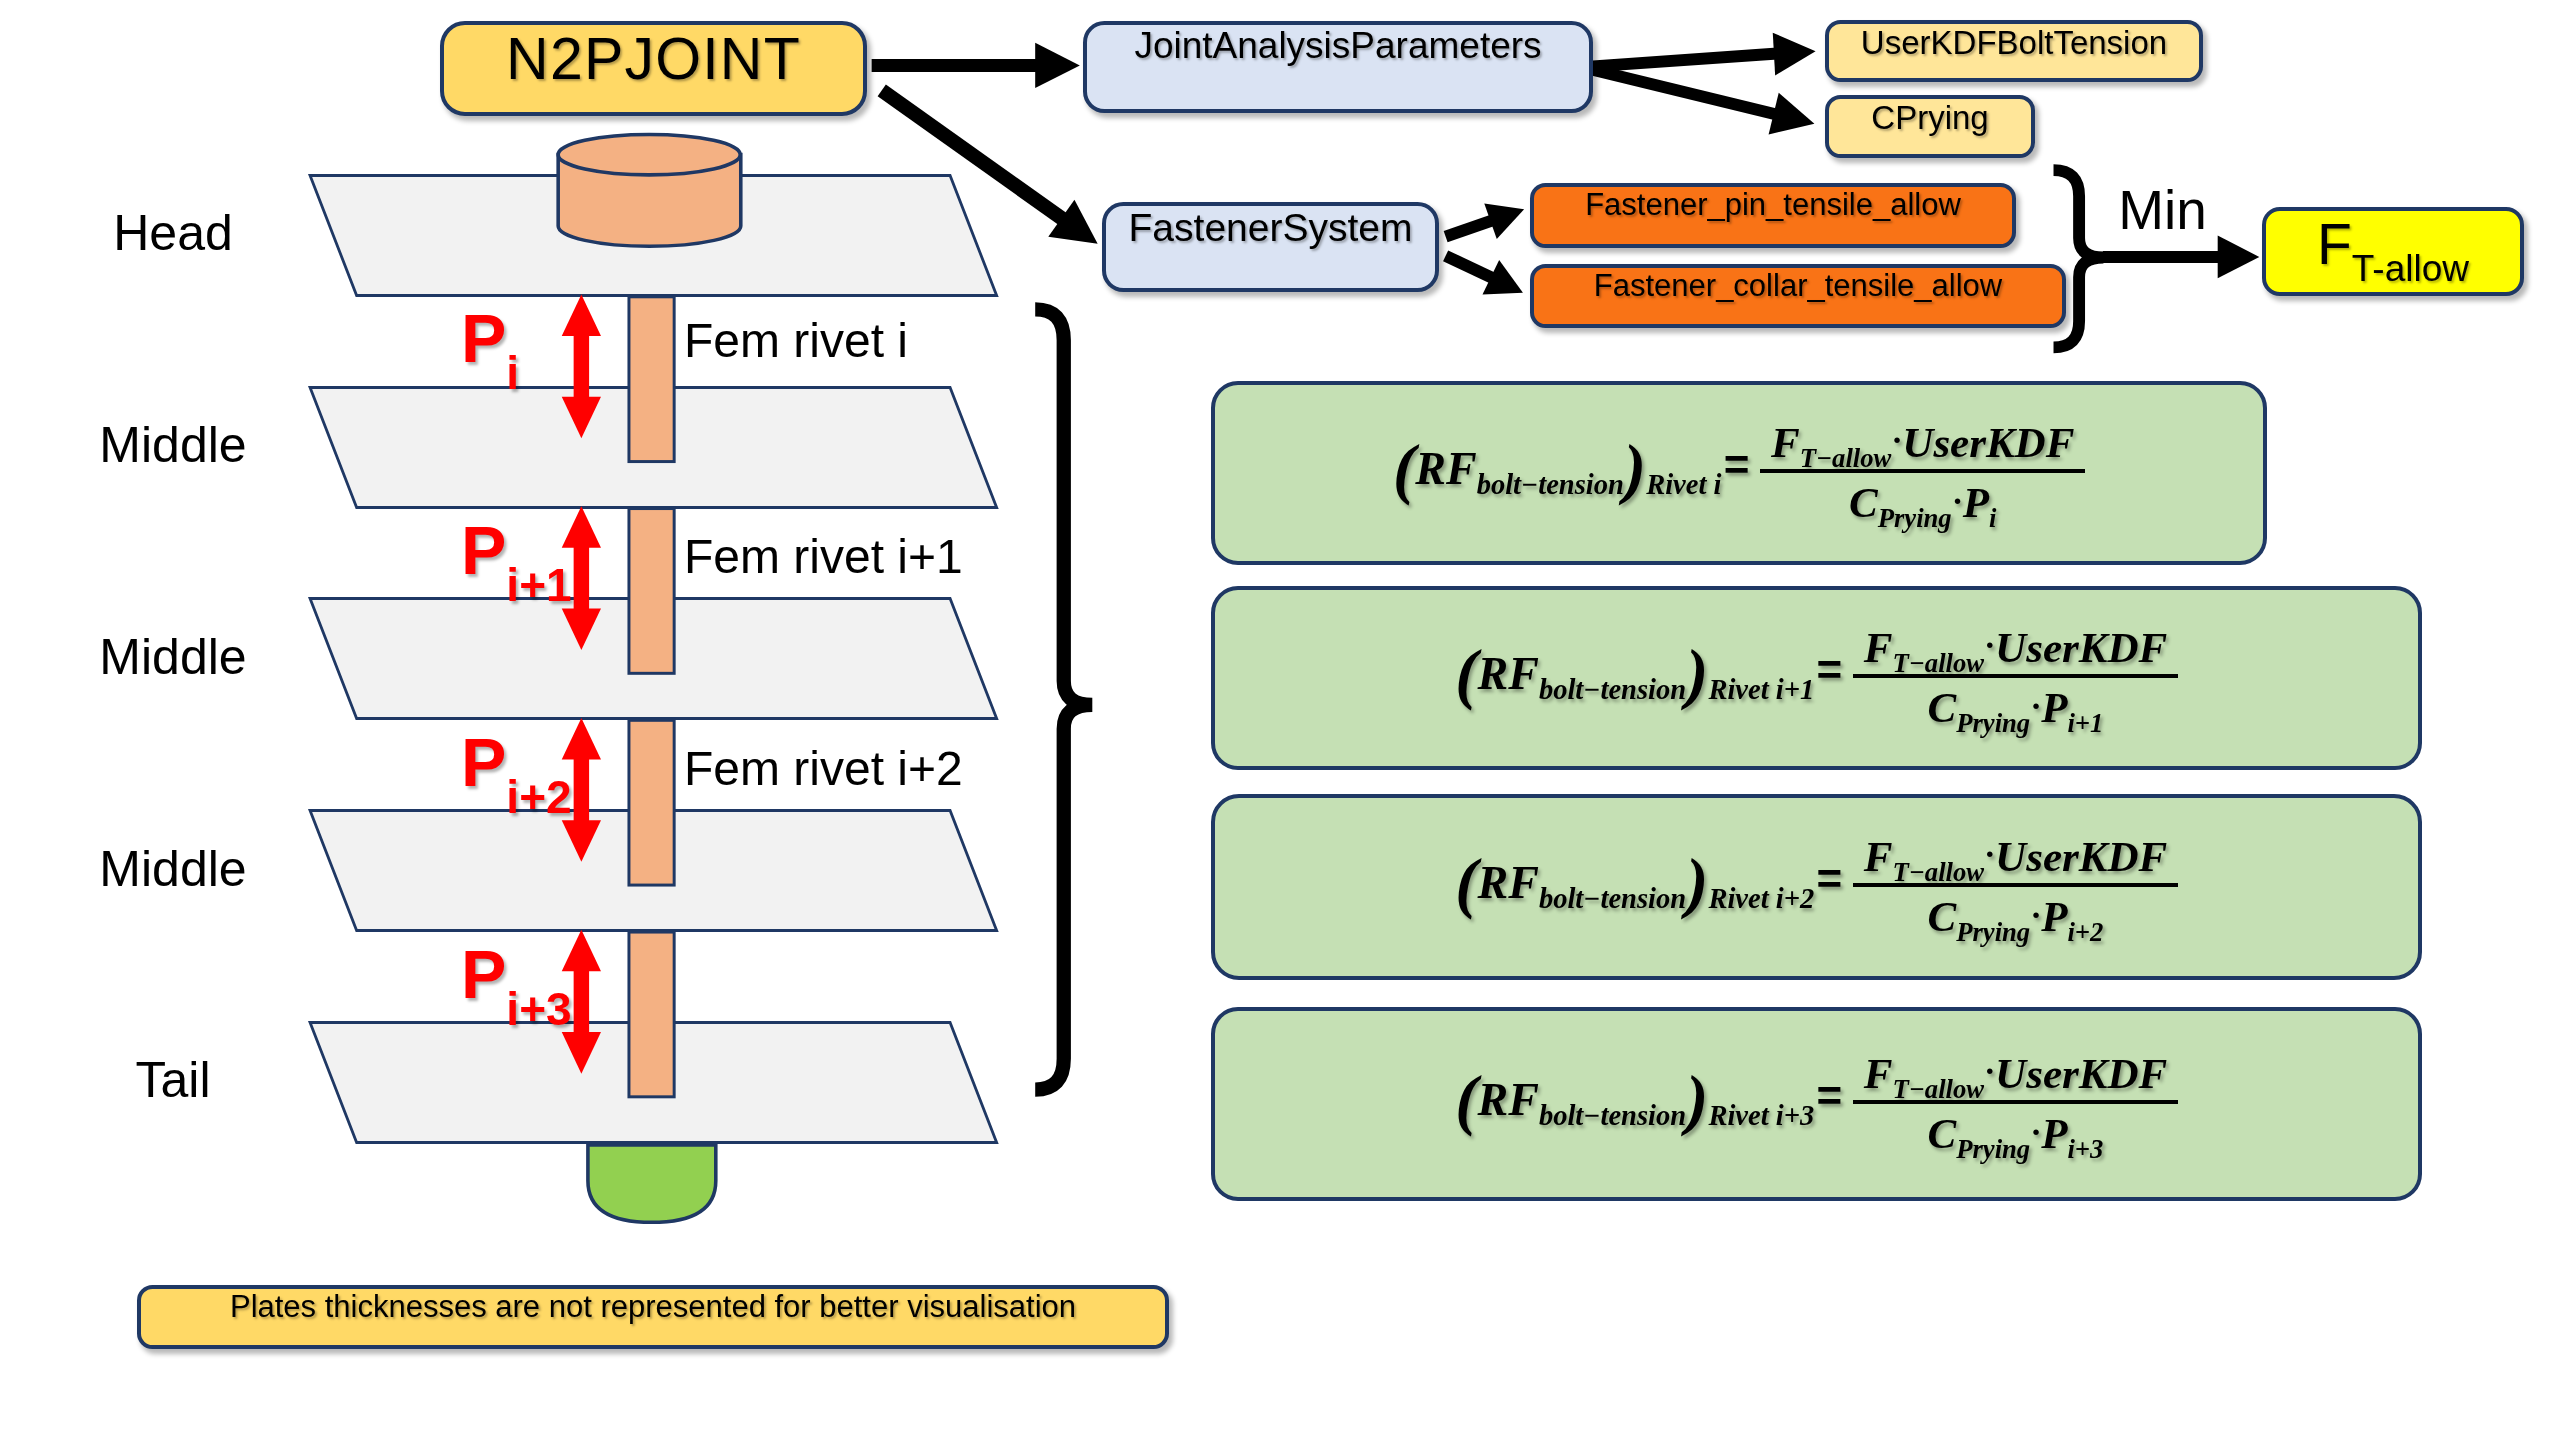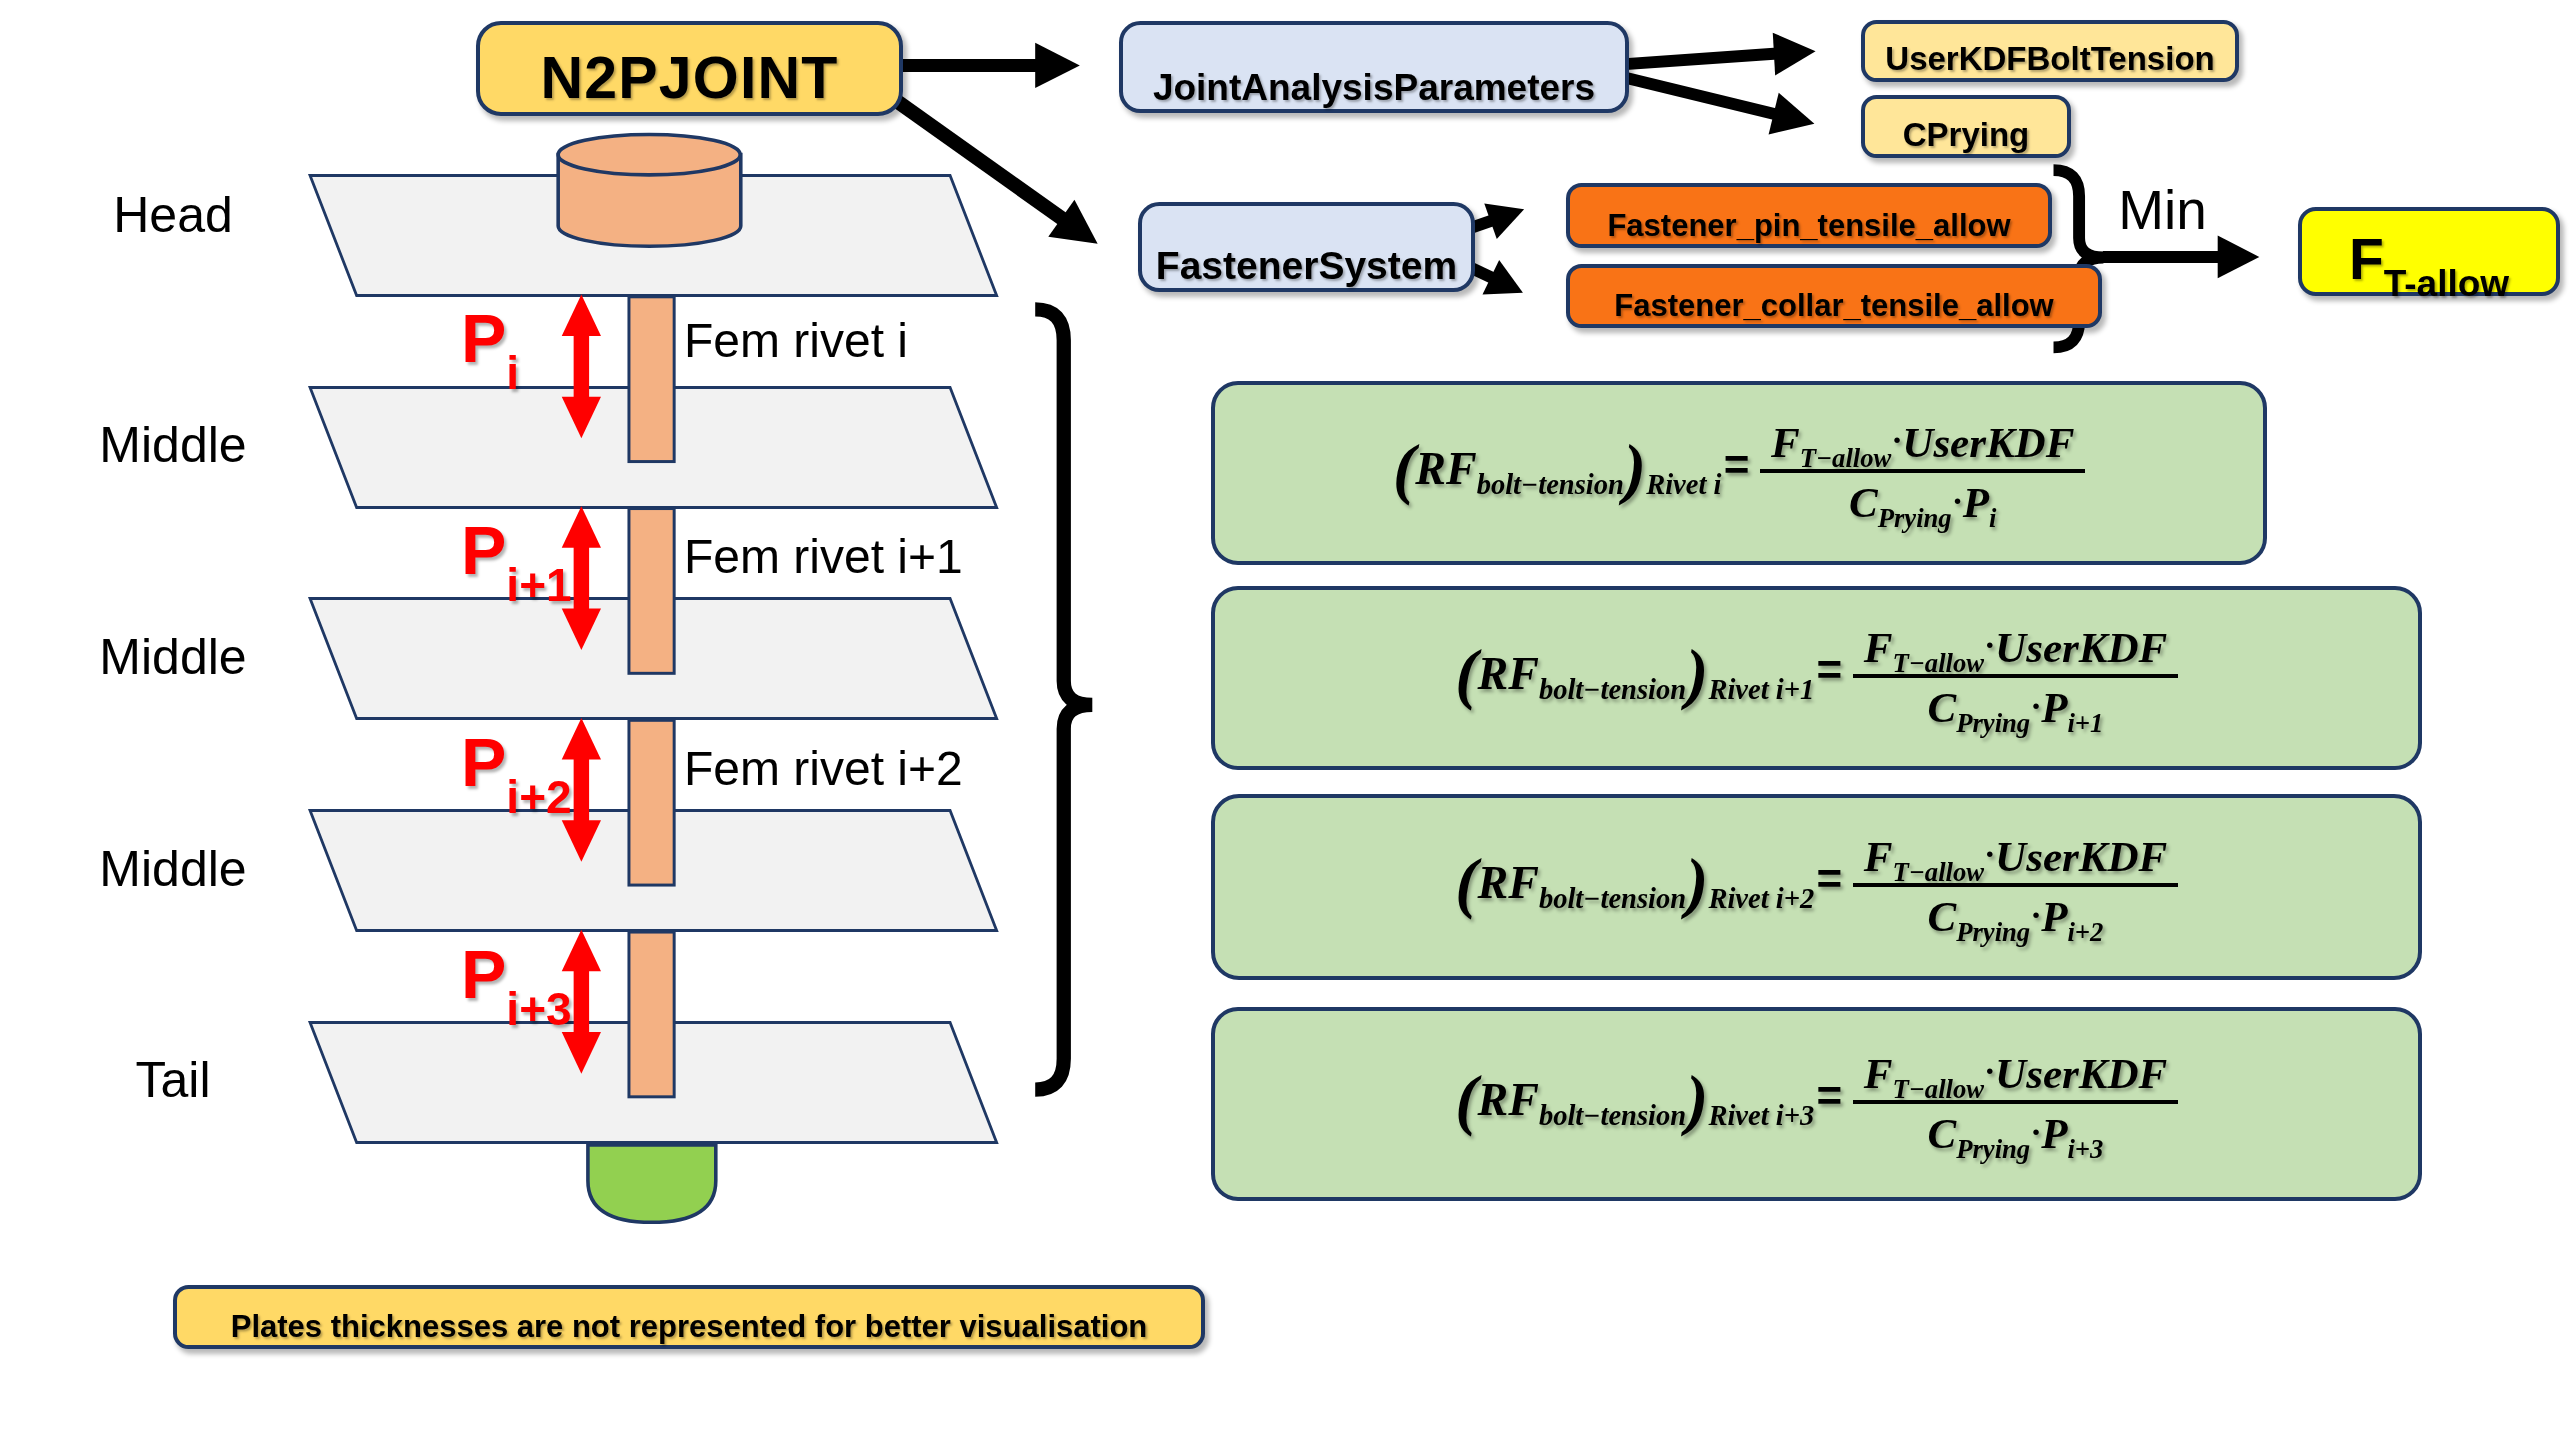--- a/index.html
+++ b/index.html
@@ -5,24 +5,24 @@
   html,body { margin:0; padding:0; background:#fff; }
   #canvas { position:relative; width:2576px; height:1443px; background:#ffffff;
             font-family:"Liberation Sans", sans-serif; overflow:hidden; }
 
   
   .plate { position:absolute; left:308px; width:643px; height:123px;
            background:#F2F2F2; border:3.6px solid #1F3864;
            transform:skewX(21.2deg); transform-origin:left top; box-sizing:border-box; }
 
   
-  .fbx { position:absolute; display:flex; align-items:flex-end; justify-content:center;
-         box-sizing:border-box; border:4.8px solid #1F3864; color:#000; font-weight:bold;
+  .fbx { position:absolute; display:flex; align-items:flex-start; justify-content:center;
+         box-sizing:border-box; border:4.8px solid #1F3864; color:#000; font-weight:normal;
          text-align:center; box-shadow:3.6px 4.2px 5.4px rgba(0,0,0,0.28);
-         text-shadow:1.8px 2.4px 2.4px rgba(0,0,0,0.30);margin-left:36px; }
+         text-shadow:1.8px 2.4px 2.4px rgba(0,0,0,0.30); }
   .gold   { background:#FFD966; }
   .paleyl { background:#FFE699; }
   .blue   { background:#DAE3F3; }
   .peach  { background:#f97316; }
   .briyl  { background:#FFFF00; }
 
   #n2pjoint   { left:440px;  top:21px;  width:427px; height:95px; border-radius:25px; font-size:59px; letter-spacing:1.2px; }
   #jap        { left:1083px; top:21px;  width:510px; height:92px; border-radius:21.4px; font-size:37px; }
   #userkdf    { left:1825px; top:19.6px;  width:378px; height:62px; border-radius:15.5px; font-size:33px; border-width:4.2px; }
   #cprying    { left:1825px; top:95px; width:210px; height:63px; border-radius:15.5px; font-size:33px; border-width:4.2px; }
@@ -168,21 +168,21 @@
       <span>Fastener_pin_tensile_allow</span>
     </div>
   <div id="collarbox" class="fbx peach">
       <span>Fastener_collar_tensile_allow</span>
     </div>
   <div id="minlabel">Min</div>
   <div id="ftallow" class="fbx briyl">
     <span><span>F</span><sub>T-allow</sub></span>
   </div>
 
-  <div class="sidelabel" style="top:184px">Head</div>
+  <div class="sidelabel" style="top:202px">Head</div>
   <div class="sidelabel" style="top:414px">Middle</div>
   <div class="sidelabel" style="top:626px">Middle</div>
   <div class="sidelabel" style="top:838px">Middle</div>
   <div class="sidelabel" style="top:1049px">Tail</div>
 
   <div class="plabel" style="top:303px"><span>P</span><sub>i</sub></div>
   <div class="plabel" style="top:515px"><span>P</span><sub>i+1</sub></div>
   <div class="plabel" style="top:727px"><span>P</span><sub>i+2</sub></div>
   <div class="plabel" style="top:939px"><span>P</span><sub>i+3</sub></div>
 

